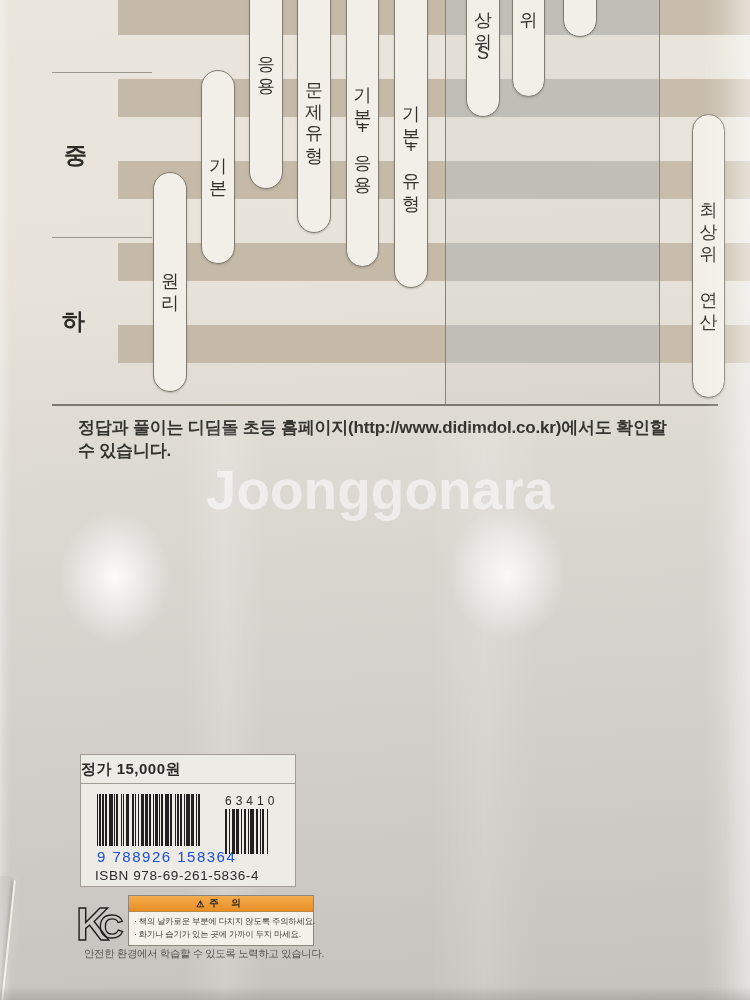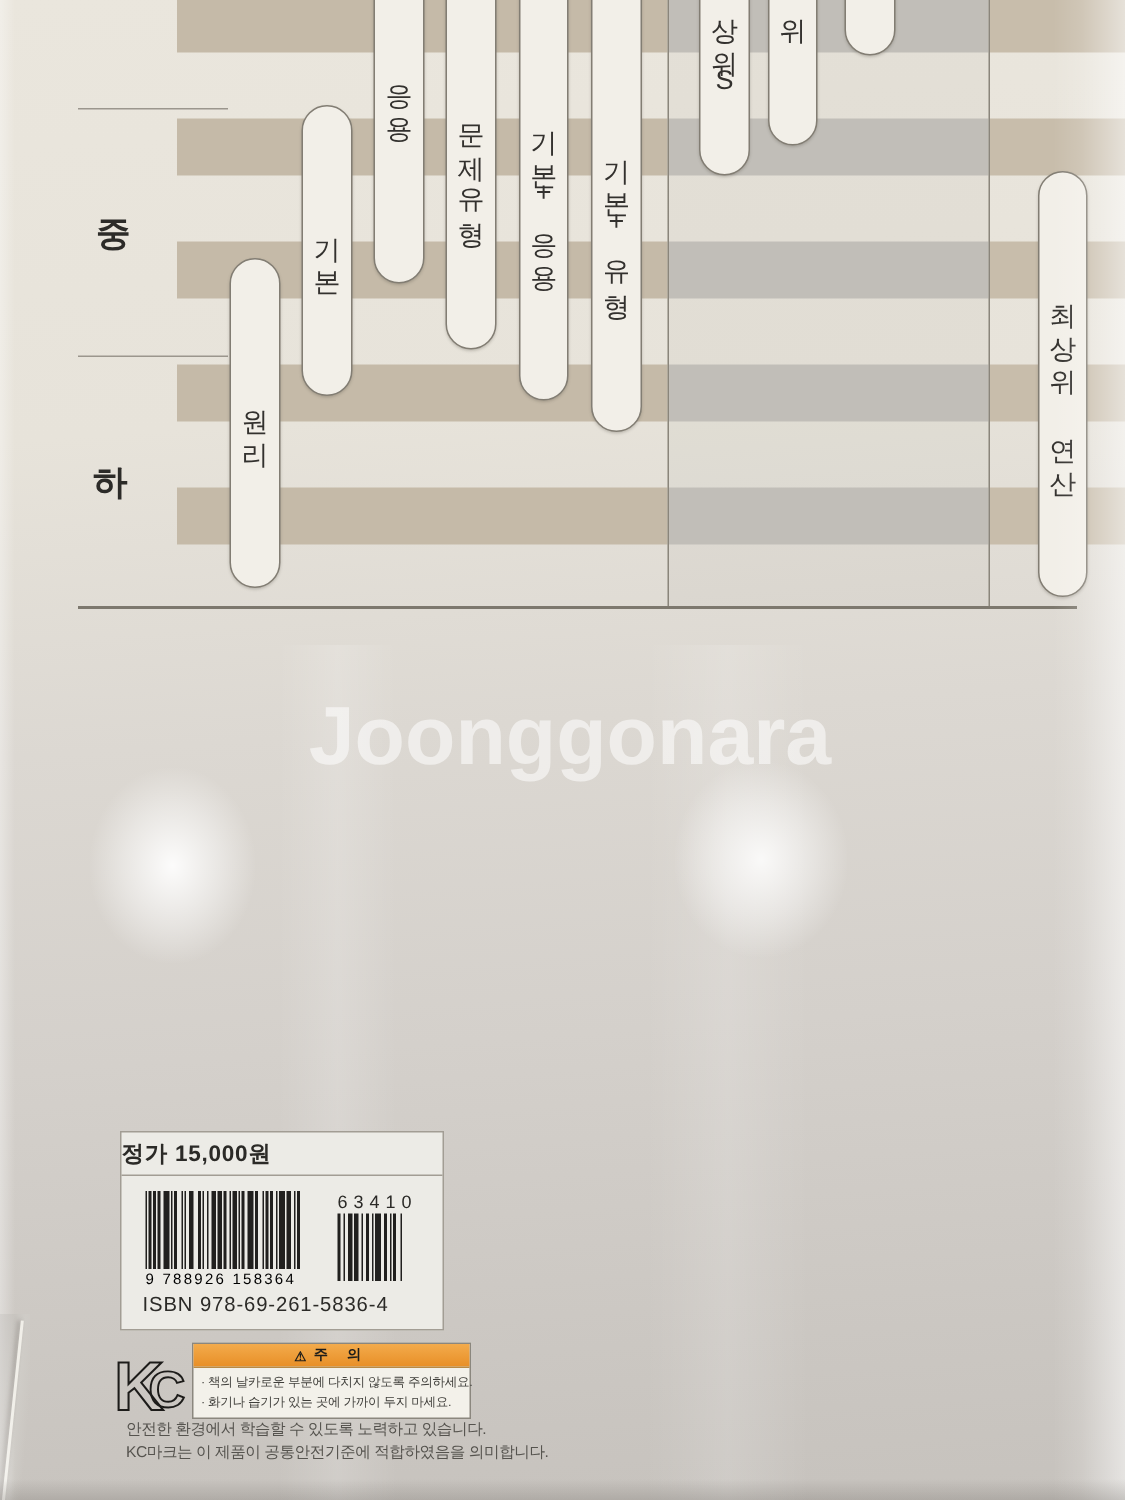--- a/index.html
+++ b/index.html
@@ -64,21 +64,21 @@
   .price-row{height:29px;box-sizing:border-box;border-bottom:1px solid #a29d94;display:flex;
     align-items:center;font-size:15px;font-weight:bold;color:#2b2a27;letter-spacing:0.5px;}
   .code-area{display:flex;align-items:flex-start;padding:10px 6px 2px 16px;gap:10px;}
   .main-bc{width:118px;}
   .bars{display:flex;align-items:stretch;}
   .bars i{display:block;background:#21201e;height:100%;flex:0 0 auto;}
   .main-bars{height:52px;}
   .addon-bc{width:58px;}
   .addon-code{font-size:12px;letter-spacing:4px;color:#2b2a27;margin-bottom:1px;}
   .addon-bars{height:45px;}
-  .ean-digits{font-size:10px;letter-spacing:1.5px;color:#000000;margin-top:2px;white-space:nowrap;}
+  .ean-digits{font-size:15px;letter-spacing:1.5px;color:#1d4ed8;margin-top:2px;white-space:nowrap;}
   .isbn-row{font-size:13.5px;letter-spacing:0.6px;color:#2b2a27;padding-left:14px;margin-top:1px;white-space:nowrap;}
   
   .kc-logo{position:absolute;left:76px;top:897px;width:50px;height:52px;}
   .warn-box{position:absolute;left:128px;top:895px;width:186px;box-sizing:border-box;
     border:1px solid #8b877e;background:#f3f1ea;}
   .warn-header{height:15px;background:linear-gradient(#f3ab4c,#e88f27);display:flex;align-items:center;
     justify-content:center;gap:5px;font-size:9.5px;font-weight:bold;color:#1e1d1a;letter-spacing:5px;
     border-bottom:1px solid #b98a45;}
   .warn-icon{font-size:9px;letter-spacing:0;}
   .warn-body{padding:3px 5px 4px 5px;}
@@ -128,20 +128,21 @@
         </div>
         <div class="pill" style="left: 563px; top: -30px; width: 34px; height: 67px; padding-top: 0px;">
           <span class="pill-label"></span>
         </div>
         <div class="pill" style="left: 692px; top: 114px; width: 33px; height: 284px; justify-content: center;">
           <span class="pill-label">최상위 연산</span>
         </div>
       </div>
   </div>
 
+  <div class="footer-note">정답과 풀이는 디딤돌 초등 홈페이지(http://www.didimdol.co.kr)에서도 확인할 수 있습니다.</div>
 
   <div class="watermark">Joonggonara</div>
 
   <div class="sheen c1"></div>
   <div class="sheen c2"></div>
   <div class="glare g1"></div>
   <div class="glare g2"></div>
 
   <div class="price-box">
     <div class="price-row">정가 15,000원</div>
@@ -213,21 +214,20 @@
       <span>주 의</span>
     </div>
     <div class="warn-body">
       <div class="warn-line">책의 날카로운 부분에 다치지 않도록 주의하세요.</div>
       <div class="warn-line">화기나 습기가 있는 곳에 가까이 두지 마세요.</div>
     </div>
   </div>
 
   <div class="notice">
     <div class="notice-line">안전한 환경에서 학습할 수 있도록 노력하고 있습니다.</div>
-    <div class="notice-line">KC마크는 이 제품이 공통안전기준에 적합하였음을 의미합니다.</div>
   </div>
 
   <div class="corner-bg"></div>
   <div class="corner-edge"></div>
   <div class="right-glow"></div>
   <div class="left-glow"></div>
   <div class="bottom-shade"></div>
 </div>
 
 </body></html>

